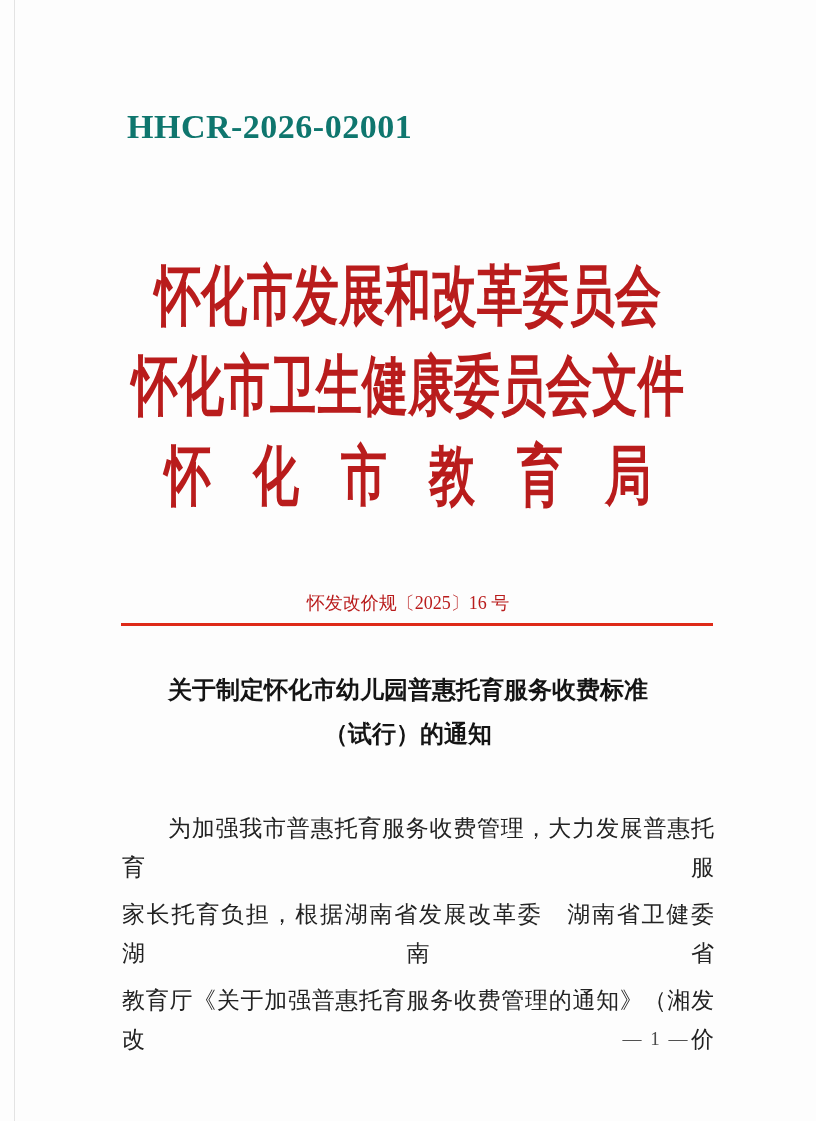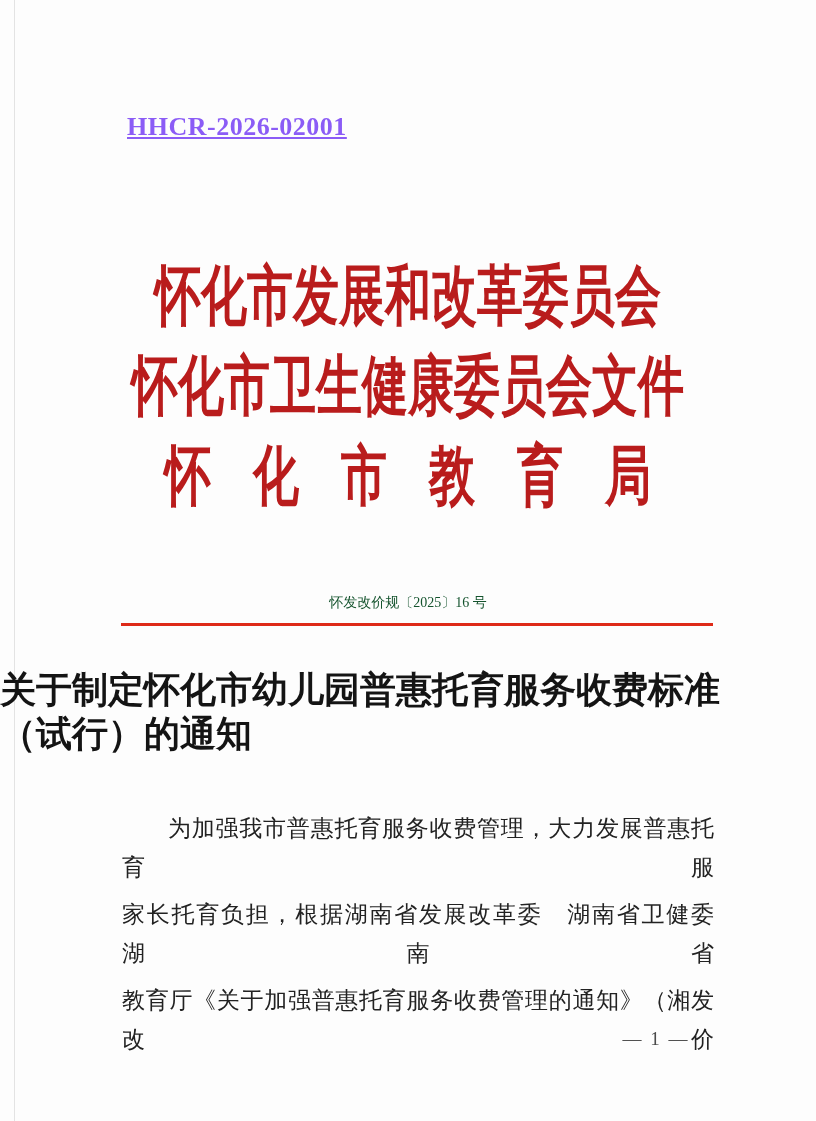--- a/index.html
+++ b/index.html
@@ -21,26 +21,25 @@
     left: 14px;
     top: 0;
     width: 1px;
     height: 100%;
     background: #e3e3e3;
   }
   .doc-code {
     position: absolute;
     left: 127px;
     top: 112px;
-    font-size: 26px;
+    font-size: 34px;
     font-weight: bold;
     letter-spacing: 0.5px;
-    color: #8b5cf6;
+    color: #0f766e;
     line-height: 30px;
-    text-decoration: underline;
   }
   .red-header {
     position: absolute;
     left: 0;
     right: 0;
     top: 252px;
     color: #b91c1c;
   }
   .red-line {
     height: 90px;
@@ -56,39 +55,39 @@
   .red-line .spaced-text {
     letter-spacing: 42px;
     margin-right: -42px;
   }
   .doc-number {
     position: absolute;
     left: 0;
     right: 0;
     top: 590px;
     text-align: center;
-    font-size: 14px;
-    color: #14532d;
+    font-size: 18px;
+    color: #b91c1c;
     line-height: 26px;
   }
   .red-rule {
     position: absolute;
     left: 121px;
     top: 623px;
     width: 592px;
     height: 3px;
     background: #de2a18;
   }
   .doc-title {
     position: absolute;
     left: 0;
     right: 0;
     top: 668px;
-    text-align: left;
-    font-size: 36px;
+    text-align: center;
+    font-size: 24px;
     font-weight: bold;
     color: #141414;
     line-height: 44px;
   }
   .doc-body {
     position: absolute;
     left: 122px;
     top: 801px;
     width: 592px;
     font-size: 23px;

